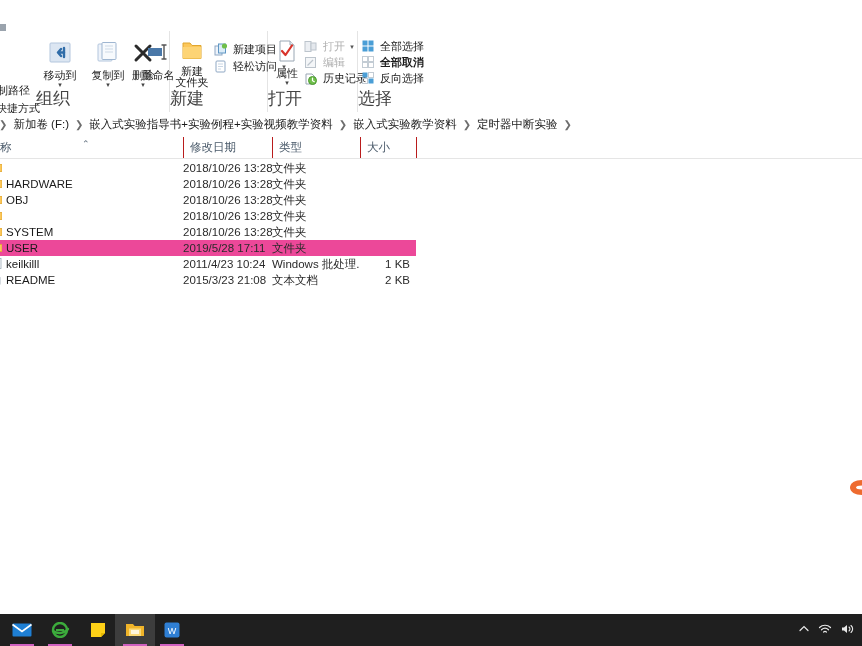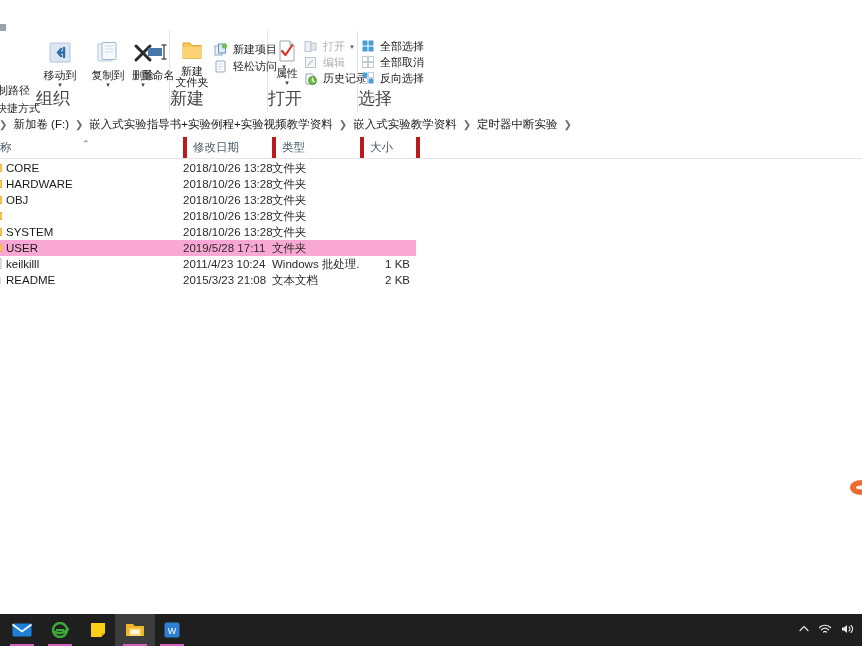--- a/index.html
+++ b/index.html
@@ -118,21 +118,21 @@
   .colheaders {
     position: absolute; left: 0; top: 137px;
     width: 862px; height: 21px;
     border-bottom: 1px solid #e5e5e5;
     background: #ffffff;
   }
   .colh {
     position: absolute; top: 0; height: 21px;
     font-size: 11.5px; color: #4a5a6a;
     display: flex; align-items: center;
-    border-left: 4px solid #b91c1c;
+    border-left: 1px solid #b91c1c;
     box-sizing: border-box;
     padding-left: 6px;
     white-space: nowrap;
   }
   .colh.first { border-left: none; }
   .sortarrow {
     position: absolute; top: 2px;
     font-size: 9px; color: #5a6a7a;
   }
 
@@ -141,21 +141,21 @@
     position: absolute; left: 0; top: 160px;
     width: 862px;
   }
   .row {
     position: relative;
     height: 16px;
     width: 416px;
     font-size: 11.5px;
     color: #1a1a1a;
   }
-  .row.selected { background: #f9a8d4; }
+  .row.selected { background: #ec4899; }
   .cell {
     position: absolute; top: 0;
     height: 16px; line-height: 16px;
     white-space: nowrap;
     overflow: hidden;
   }
   .c-name { left: 6px; width: 160px; }
   .c-date { left: 183px; width: 90px; color: #2b2b2b; }
   .c-type { left: 272px; width: 88px; color: #2b2b2b; }
   .c-size { left: 360px; width: 50px; text-align: right; color: #2b2b2b; }
@@ -363,21 +363,21 @@
               <svg width="12" height="12" viewBox="0 0 12 12">
                 <rect x="0.5" y="0.5" width="5" height="5" fill="#4a9ed6"></rect>
                 <rect x="6.5" y="0.5" width="5" height="5" fill="#4a9ed6"></rect>
                 <rect x="0.5" y="6.5" width="5" height="5" fill="#4a9ed6"></rect>
                 <rect x="6.5" y="6.5" width="5" height="5" fill="#4a9ed6"></rect>
               </svg>
             </span>
             <span>全部选择</span>
           </div>
 
-          <div class="small-btn" style="left:4px; top:24px;">
+          <div class="small-btn" style="left:4px; top:24px;font-weight:bold;">
             <span class="sglyph">
               <svg width="12" height="12" viewBox="0 0 12 12">
                 <rect x="0.5" y="0.5" width="5" height="5" fill="none" stroke="#c3ccd4"></rect>
                 <rect x="6.5" y="0.5" width="5" height="5" fill="none" stroke="#c3ccd4"></rect>
                 <rect x="0.5" y="6.5" width="5" height="5" fill="none" stroke="#c3ccd4"></rect>
                 <rect x="6.5" y="6.5" width="5" height="5" fill="none" stroke="#c3ccd4"></rect>
               </svg>
             </span>
             <span>全部取消</span>
           </div>
@@ -429,21 +429,20 @@
         <span>大小</span>
       </div>
       <div class="colh" style="left:416px; width:40px; border-right:none;"></div>
     </div>
 
     <div class="filelist" id="file-list-body">
         <div class="row">
           <span class="row-icon"><svg width="6" height="11" viewBox="0 0 6 11">
               <path d="M-8 1 h5 l1 1.5 h8 v7 h-14 z" fill="#fcc75a" stroke="#e0a62f" stroke-width="0.8"></path>
             </svg></span>
-          <span class="cell c-name">CORE</span>
           <span class="cell c-date">2018/10/26 13:28</span>
           <span class="cell c-type">文件夹</span>
           <span class="cell c-size"></span>
         </div>
         <div class="row">
           <span class="row-icon"><svg width="6" height="11" viewBox="0 0 6 11">
               <path d="M-8 1 h5 l1 1.5 h8 v7 h-14 z" fill="#fcc75a" stroke="#e0a62f" stroke-width="0.8"></path>
             </svg></span>
           <span class="cell c-name">HARDWARE</span>
           <span class="cell c-date">2018/10/26 13:28</span>

